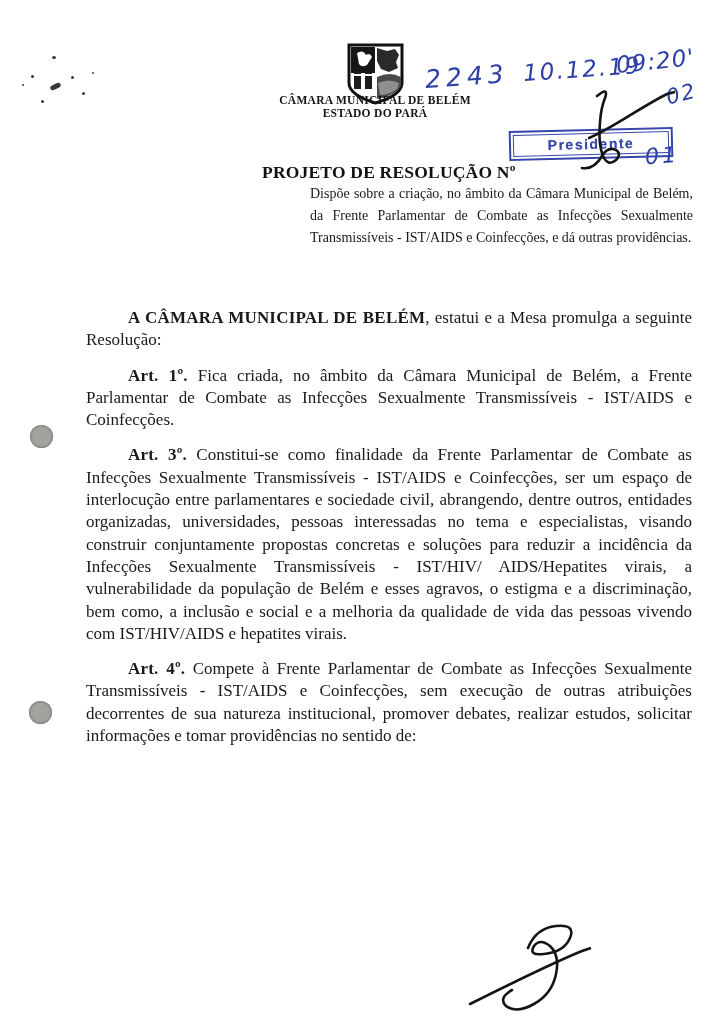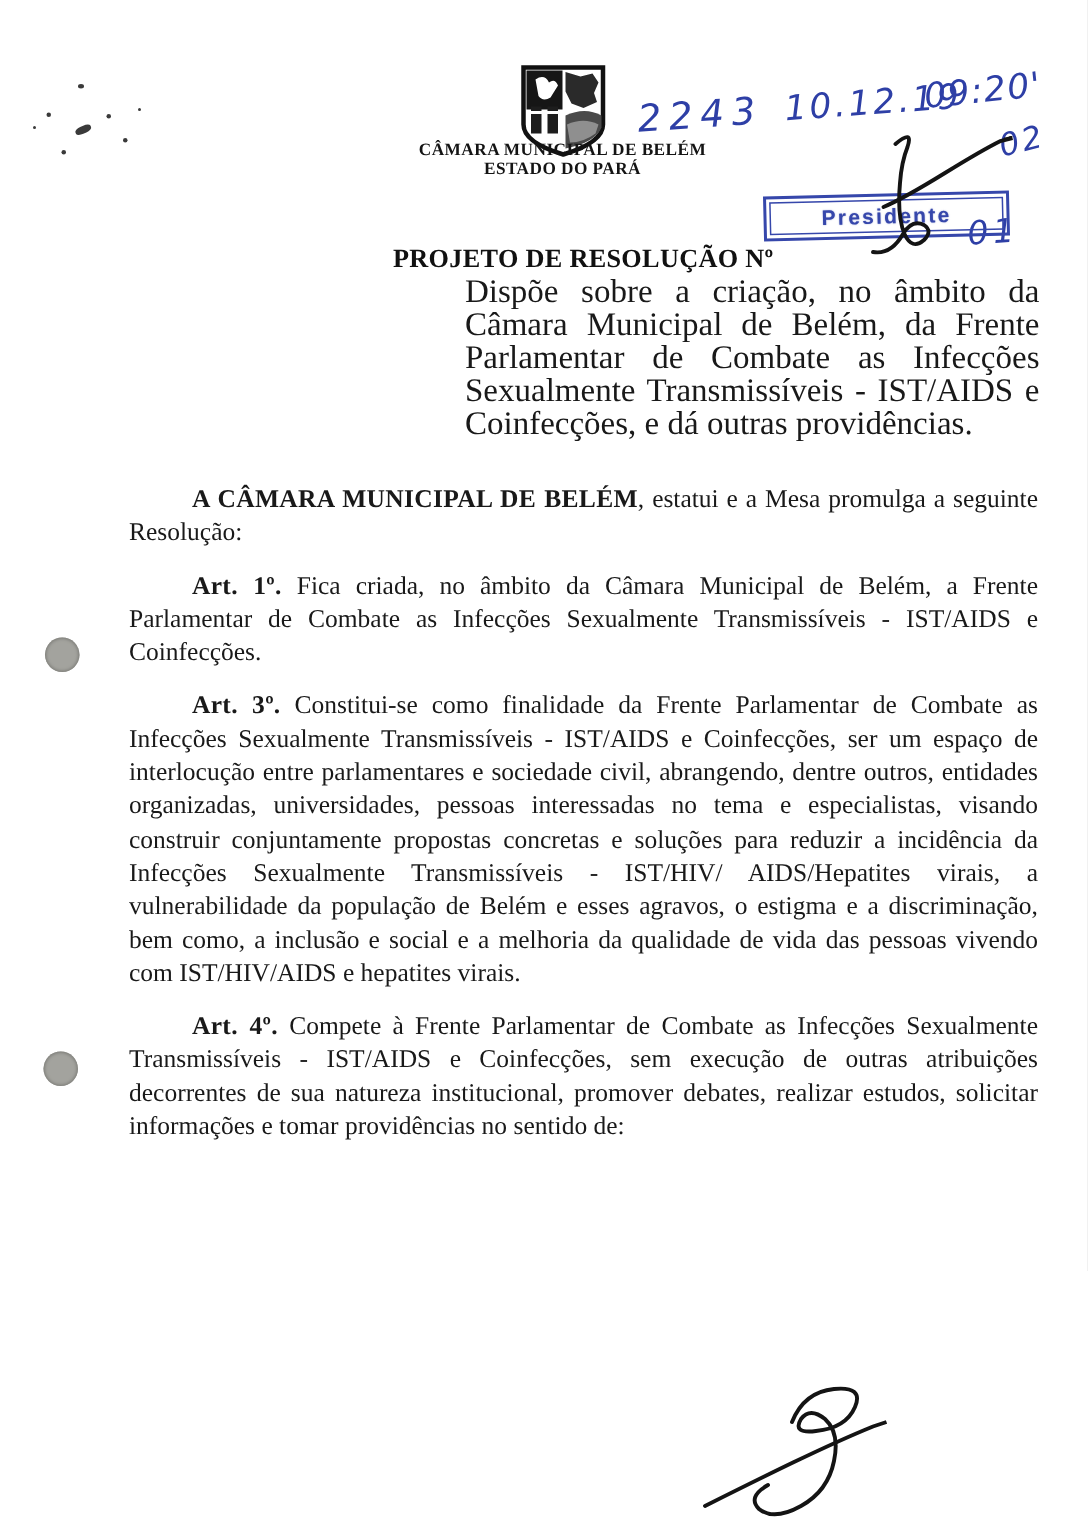--- a/index.html
+++ b/index.html
@@ -50,26 +50,26 @@
   .sig-svg{position:absolute;pointer-events:none;}
   
   .hole{
     position:absolute;width:23px;height:23px;border-radius:50%;
     background:#a3a39e;box-shadow:inset 0 0 2px 1px #82827d;
   }
   .speck{position:absolute;background:#3a3a3a;border-radius:50%;}
   
   .ementa{
     position:absolute;left:310px;top:183px;width:383px;
-    font-size:22px;line-height:22px;text-align:justify;color:#191919;
+    font-size:14px;line-height:22px;text-align:justify;color:#191919;
   }
   
   .body-text{
     position:absolute;left:86px;top:307px;width:606px;
-    font-size:17px;line-height:22.3px;text-align:justify;color:#191919;margin-top:15px;
+    font-size:17px;line-height:22.3px;text-align:justify;color:#191919;
   }
   .body-text p{margin:0 0 13px 0;text-indent:42px;}
   .body-text b{letter-spacing:.2px;}
 </style>
 </head>
 <body>
 
 <div class="page">
 
   <div>

